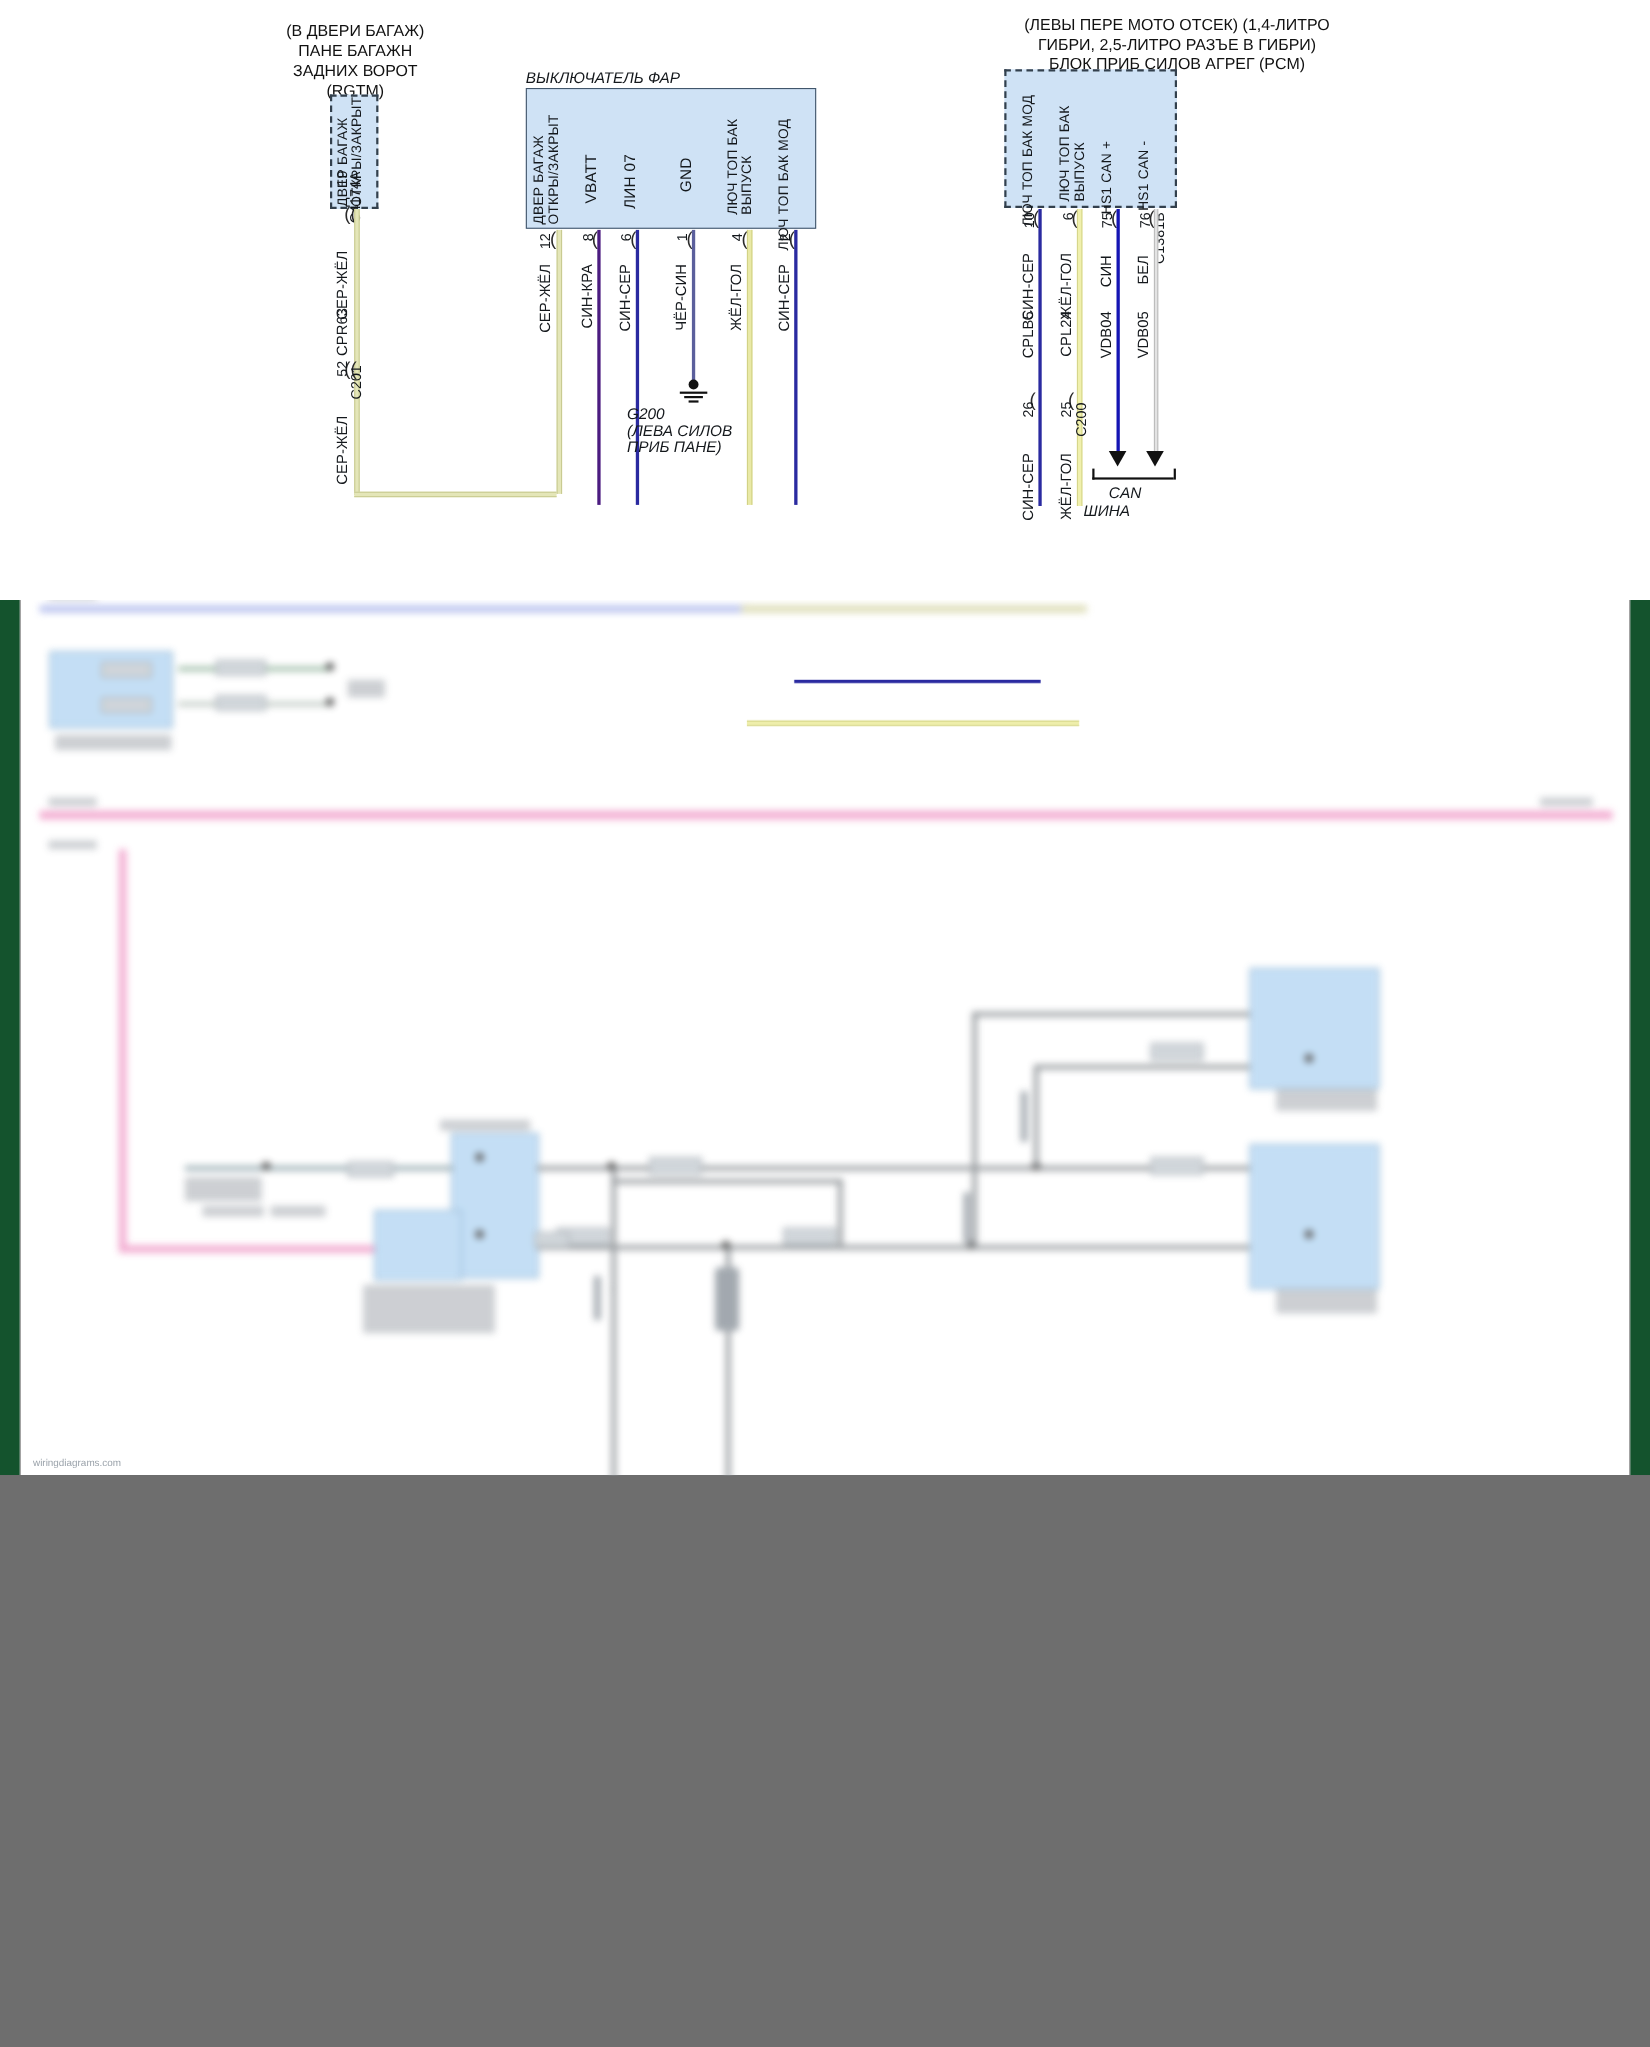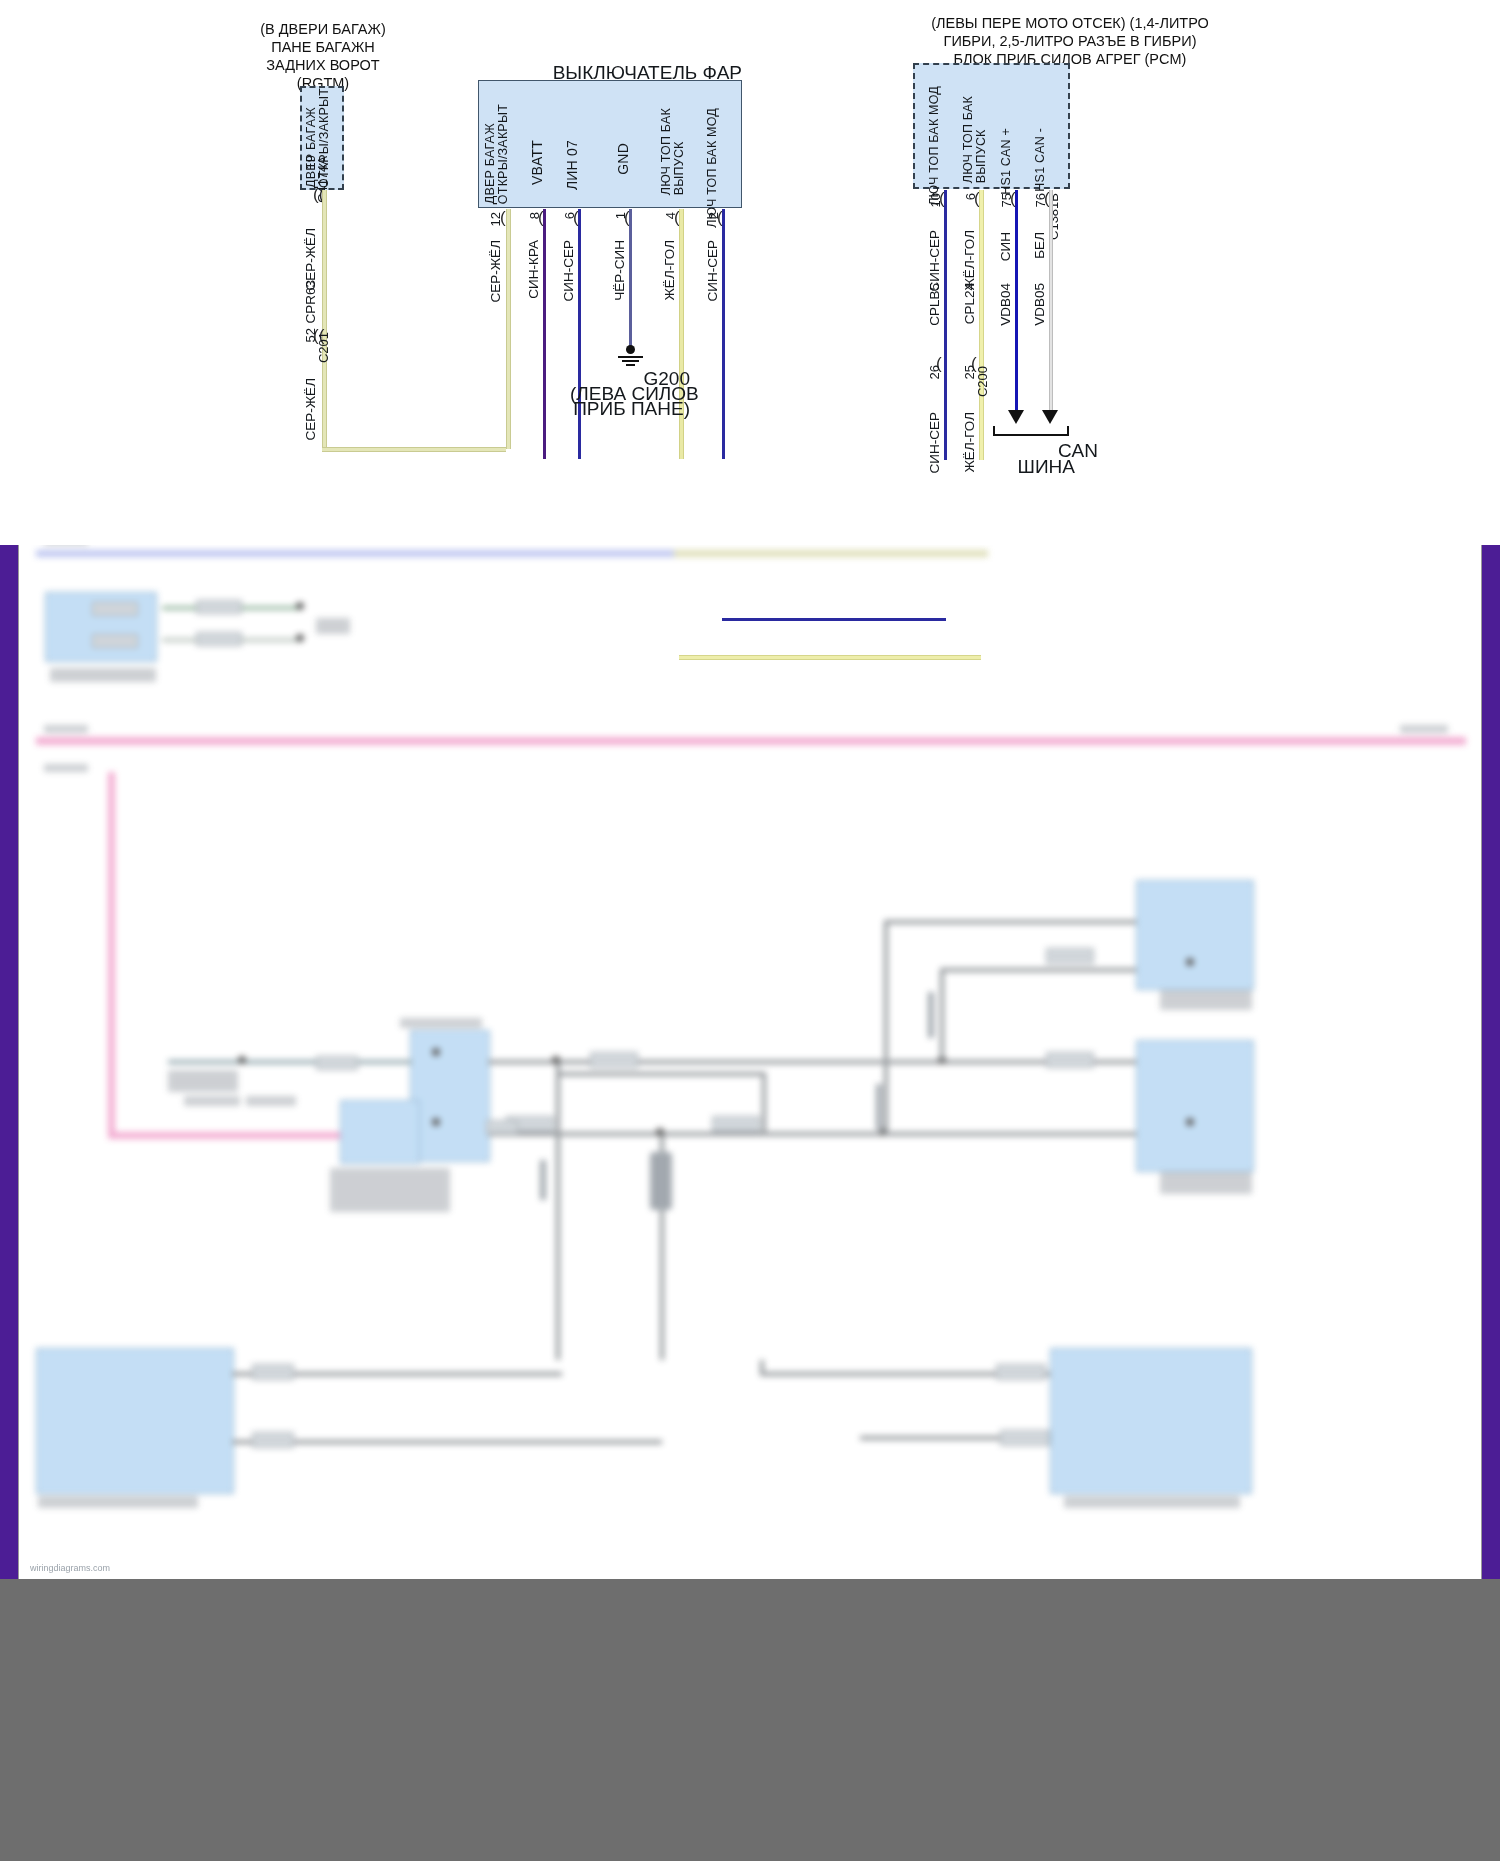--- a/index.html
+++ b/index.html
@@ -1,39 +1,39 @@
 <!DOCTYPE html>
 <html><head>
 <meta charset="utf-8">
 <style>
   html,body{margin:0;padding:0;background:#6e6e6e;}
   body{font-family:"Liberation Sans","DejaVu Sans",sans-serif;}
   #page{
-    position:relative;width:1500px;height:1579px;background:#4c1d95;
+    position:relative;width:1500px;height:1341px;background:#14532d;
     overflow:hidden;
   }
   
   #frame{
     position:absolute;left:18px;top:18px;width:1464px;height:1825px;
     background:#ffffff;border:1px solid #9a9a9a;box-sizing:border-box;
   }
   
   .sharp{position:absolute;left:0;top:0;width:1500px;height:545px;background:#fff;z-index:40;}
 
   
   .box{
     position:absolute;background:#cfe2f5;border:1.5px solid #41566b;box-sizing:border-box;
   }
   .box.dashed{border:2px dashed #33404d;background:#cfe2f5;}
   .vlabel{
     position:absolute;writing-mode:vertical-rl;transform:rotate(180deg);
     font-size:14px;color:#14181c;letter-spacing:.2px;white-space:nowrap;line-height:1.05;
   }
   .vlabel.small{font-size:12.5px;}
-  .hlabel{position:absolute;font-size:19px;color:#14181c;text-align:right;white-space:nowrap;}
+  .hlabel{position:absolute;font-size:14px;color:#14181c;text-align:left;white-space:nowrap;font-style:italic;}
   .title{position:absolute;font-size:14.5px;color:#111;text-align:center;line-height:1.25;}
   .wire{position:absolute;width:2px;}
   .pinnum{
     position:absolute;writing-mode:vertical-rl;transform:rotate(180deg);
     font-size:13px;color:#14181c;
   }
   .conn{position:absolute;font-size:13px;writing-mode:vertical-rl;transform:rotate(180deg);color:#14181c;}
   .wlabel{
     position:absolute;writing-mode:vertical-rl;transform:rotate(180deg);
     font-size:13.5px;color:#14181c;white-space:nowrap;

